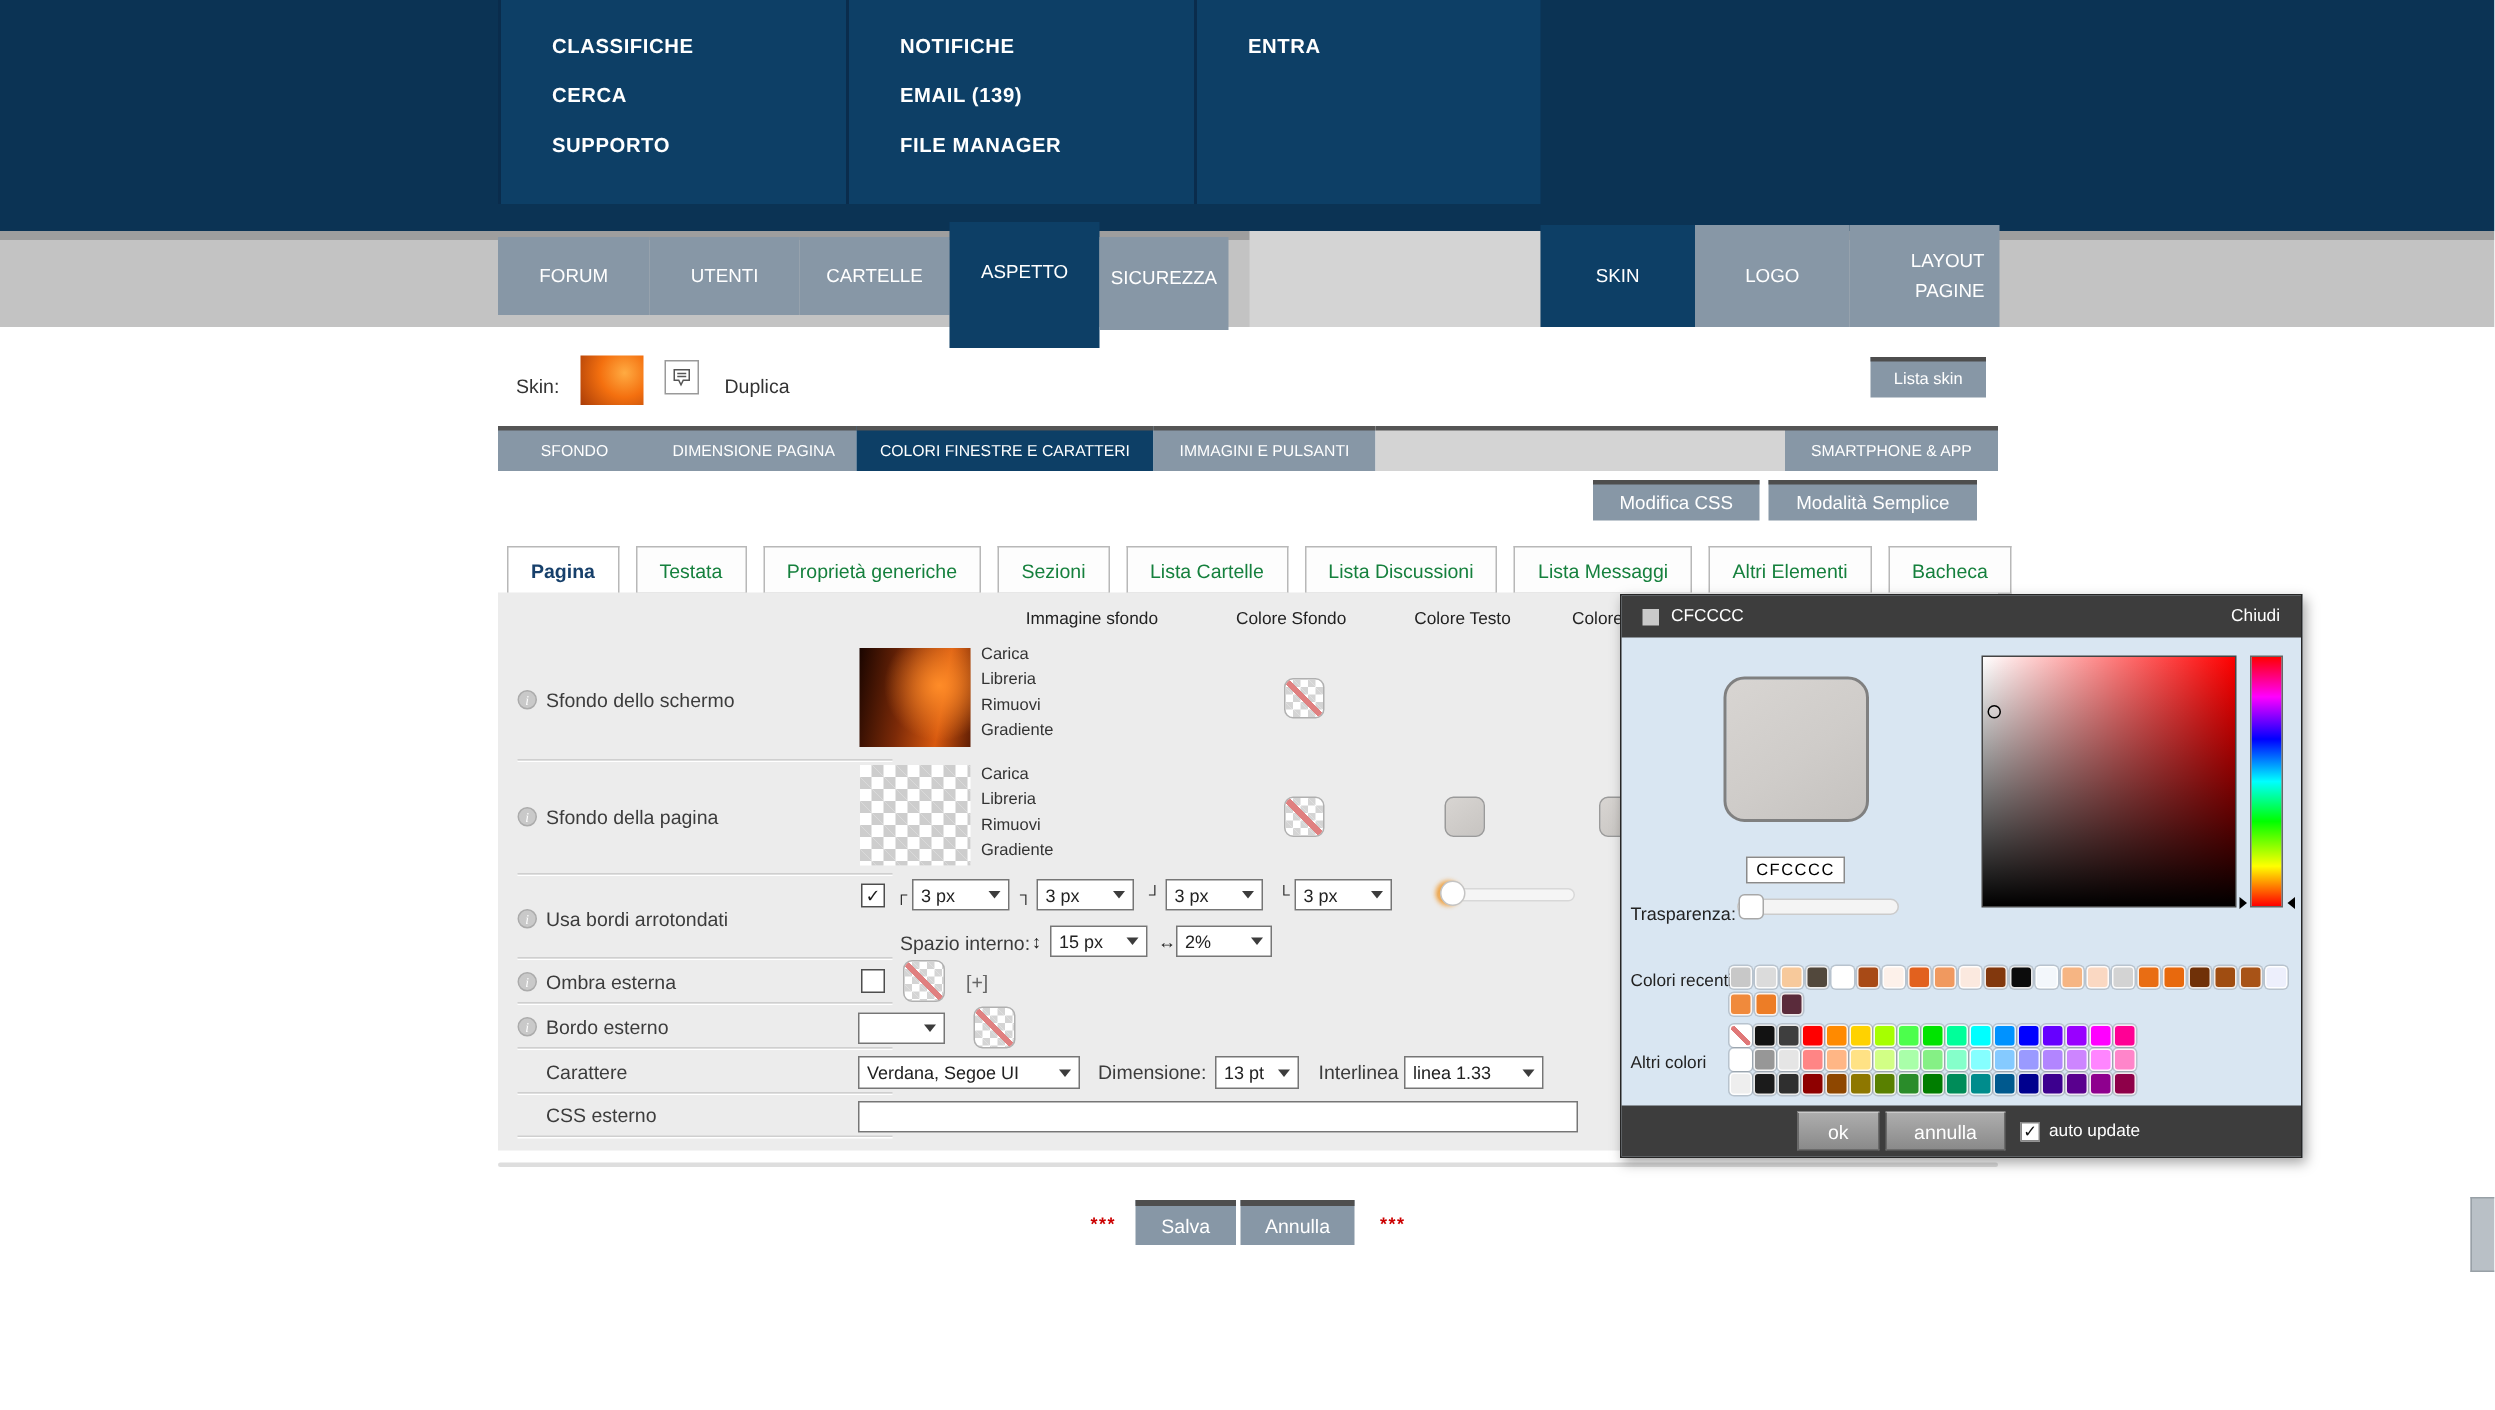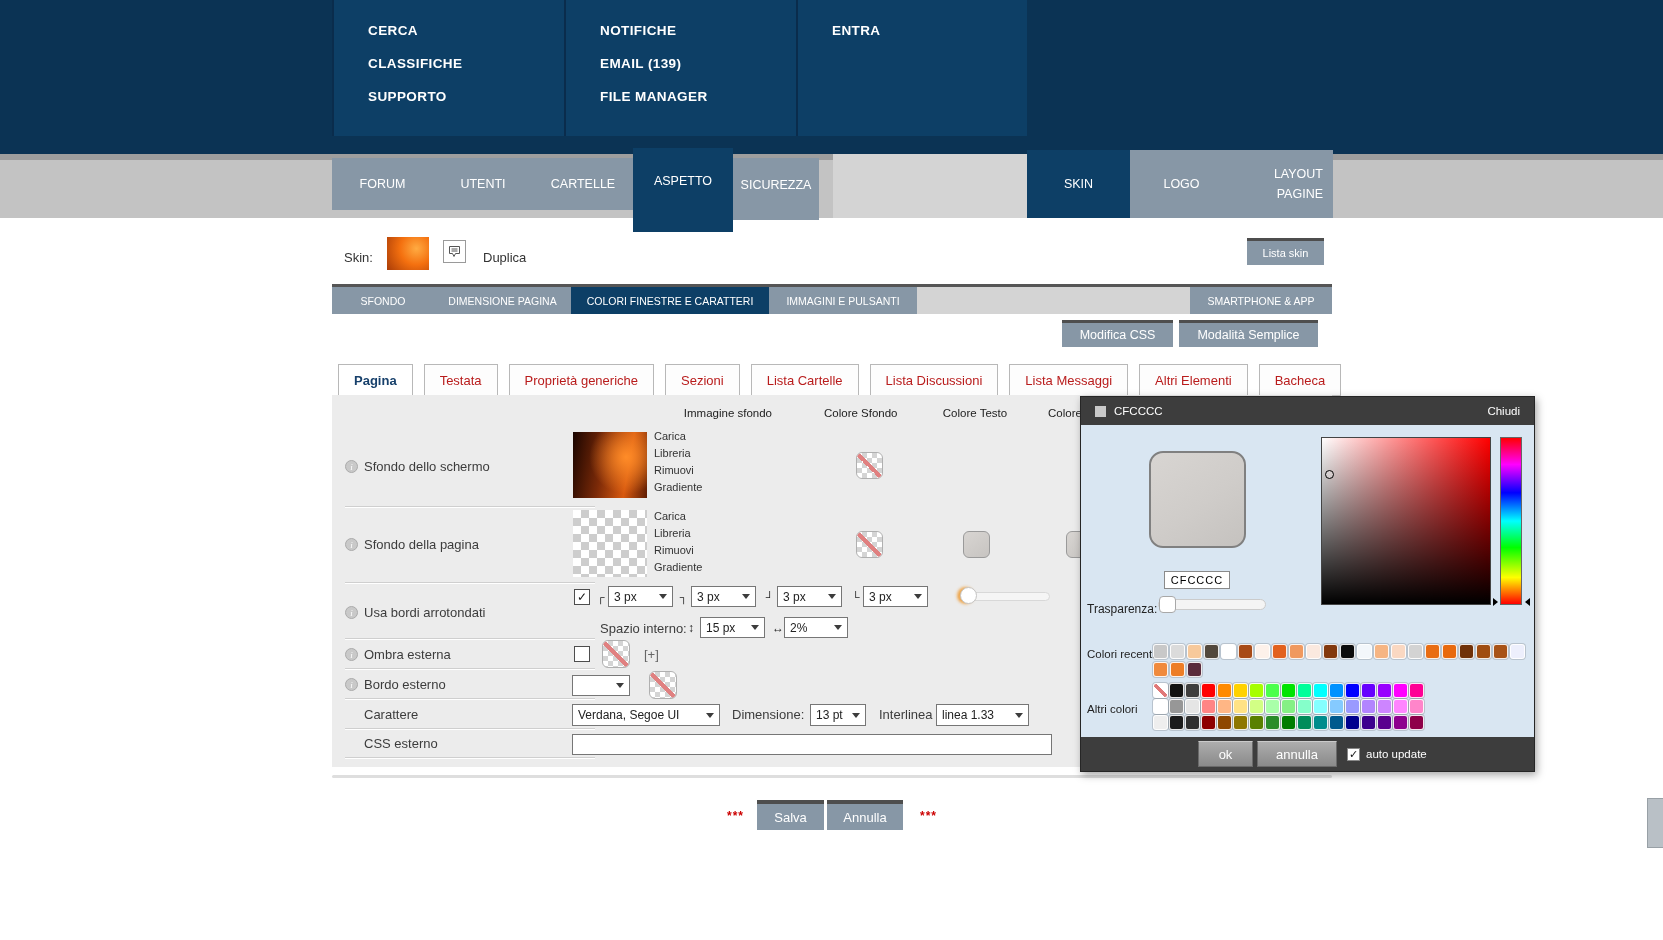--- a/index.html
+++ b/index.html
@@ -26,21 +26,21 @@
   .skin-thumb{position:absolute;width:42px;height:33px;background:radial-gradient(circle at 70% 35%, #ffab42 0%, #f4700f 45%, #a93c08 100%);cursor:pointer}
   .tip-icon{position:absolute;width:23px;height:23px;background:#fff;border:1px solid #9a9a9a;display:flex;align-items:center;justify-content:center;cursor:pointer}
 
   
   .sec-tab{position:absolute;top:284px;height:30px;background:var(--tab_gray);border-top:3px solid #555;color:#fff;font-size:10.5px;display:flex;align-items:center;justify-content:center;cursor:pointer;text-align:center}
   .sec-tab.active{background:var(--navy)}
   .sec-filler{position:absolute;top:284px;height:30px;background:var(--filler_gray);border-top:3px solid #555}
 
   
   .subtabs{position:absolute;left:338px;top:364px;height:32px;display:flex;gap:11px}
-  .subtab{background:#fdfdfd;border:1px solid #b8b8b8;border-bottom:1px solid #c9c9c9;padding:0 15px;font-size:13px;color:#b91c1c;display:flex;align-items:center;cursor:pointer;white-space:nowrap}
+  .subtab{background:#fdfdfd;border:1px solid #b8b8b8;border-bottom:1px solid #c9c9c9;padding:0 15px;font-size:13px;color:#15803d;display:flex;align-items:center;cursor:pointer;white-space:nowrap}
   .subtab.active{color:#17406b;font-weight:bold;background:#fff;border-bottom-color:#fff}
 
   
   .panel{position:absolute;left:332px;top:395px;width:1000px;height:372px;background:var(--panel_gray)}
   .col-head{position:absolute;font-size:11.5px;color:#222;white-space:nowrap}
   .row-label{position:absolute;font-size:13px;color:#3c3c3c;white-space:nowrap}
   .sep{position:absolute;left:13px;width:250px;border-top:1px solid #cfcfcf;box-shadow:0 1px 0 #fff}
   .info-icon{position:absolute;width:13px;height:13px;border-radius:50%;background:#c9c9c9;border:1px solid #ababab;color:#fff;font-size:9px;font-style:italic;font-family:"Liberation Serif",serif;display:flex;align-items:center;justify-content:center;cursor:pointer}
   .img-link{font-size:11px;color:#333;line-height:17px;cursor:pointer}
   .checker{background-color:#fff;background-image:linear-gradient(45deg,#cdcdcd 25%,transparent 25%,transparent 75%,#cdcdcd 75%),linear-gradient(45deg,#cdcdcd 25%,transparent 25%,transparent 75%,#cdcdcd 75%);background-size:16px 16px;background-position:0 0,8px 8px}
@@ -90,22 +90,22 @@
   .pal .sw.none::after{content:"";position:absolute;inset:0;background:linear-gradient(to top right,transparent 42%,#e07878 42%,#e07878 58%,transparent 58%)}
   .au-cb{width:13px;height:13px;background:#fff;border:1px solid #888;display:flex;align-items:center;justify-content:center;font-size:11px;color:#111;cursor:pointer}
 
   .edge-widget{position:absolute;right:0;top:798px;width:16px;height:50px;background:#b9c0c6;border:1px solid #98a0a6;border-right:0;cursor:pointer}
 </style>
 </head>
 <body>
 
 <div class="topstrip">
   <div class="menu-panel" style="left:332px">
+    <div class="menu-item">CLASSIFICHE</div>
     <div class="menu-item">CERCA</div>
-    <div class="menu-item">CLASSIFICHE</div>
     <div class="menu-item">SUPPORTO</div>
   </div>
   <div class="menu-panel" style="left:564px">
     <div class="menu-item">NOTIFICHE</div>
     <div class="menu-item">EMAIL (139)</div>
     <div class="menu-item">FILE MANAGER</div>
   </div>
   <div class="menu-panel" style="left:796px;width:231px">
     <div class="menu-item">ENTRA</div>
   </div>

